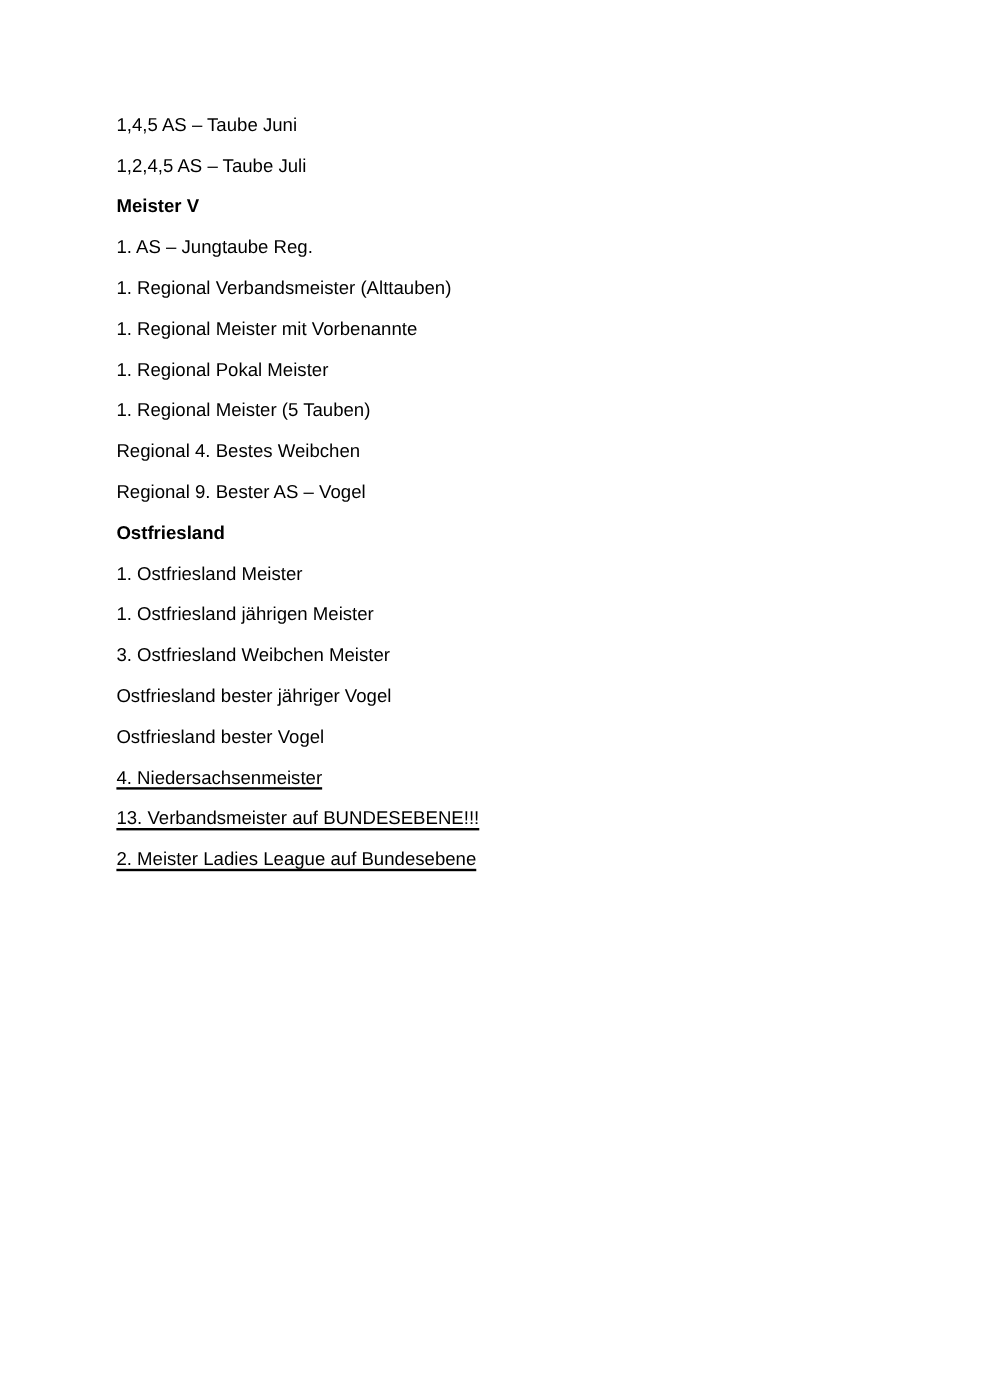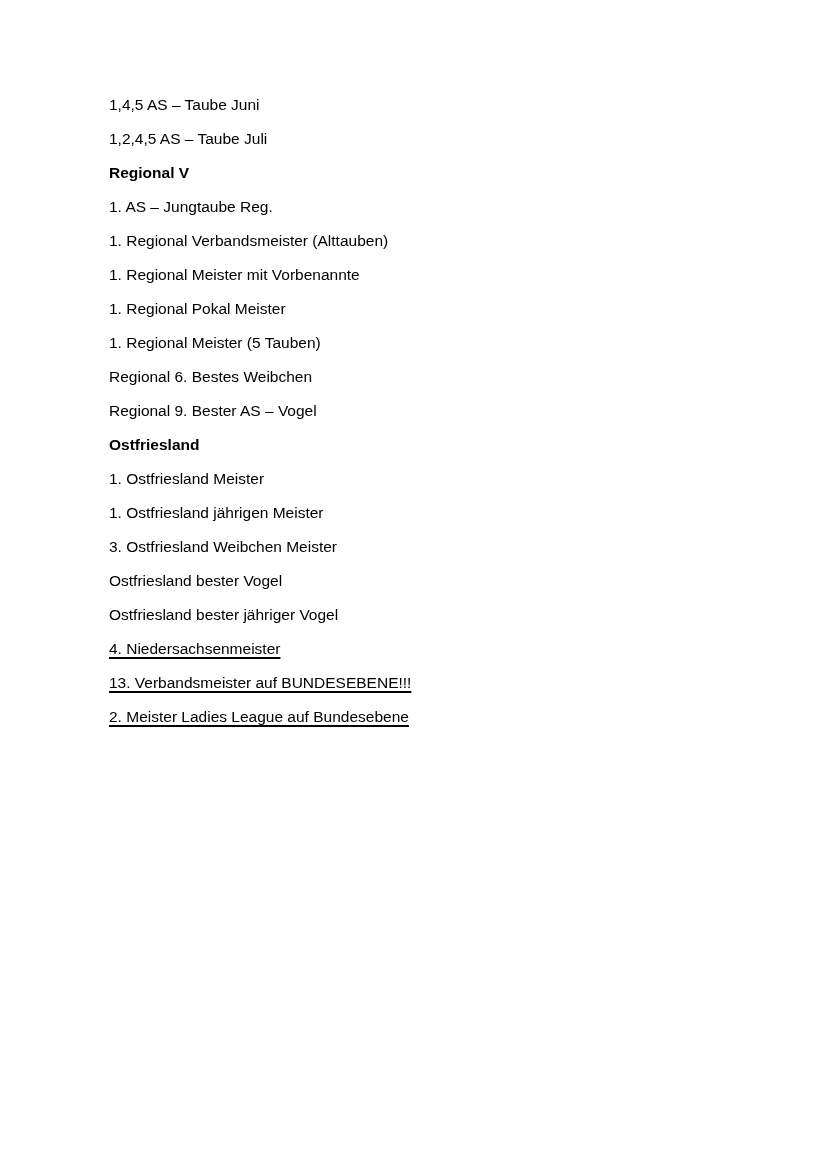--- a/index.html
+++ b/index.html
@@ -16,50 +16,50 @@
     box-sizing: border-box;
     width: 820px;
     height: 1159px;
     background: #ffffff;
     padding: 95px 60px 0 97px;
   }
   .line {
     font-family: "Liberation Sans", "DejaVu Sans", sans-serif;
     font-size: 15.5px;
     line-height: 20px;
-    margin: 0 0 14px 12px;
+    margin: 0 0 14px 0;
     color: #000000;
     white-space: nowrap;
   }
   .bold {
     font-weight: 700;
   }
   .bold-underline {
     font-weight: 400;
     text-decoration: underline;
     text-decoration-thickness: 2px;
     text-underline-offset: 3px;
   }
 </style>
 </head>
 <body>
 
 <div class="page">
   <p class="line">1,4,5 AS – Taube Juni</p>
   <p class="line">1,2,4,5 AS – Taube Juli</p>
-  <p class="line bold">Regional V</p>
+  <p class="line bold">Meister V</p>
   <p class="line">1. AS – Jungtaube Reg.</p>
   <p class="line">1. Regional Verbandsmeister (Alttauben)</p>
   <p class="line">1. Regional Meister mit Vorbenannte</p>
   <p class="line">1. Regional Pokal Meister</p>
   <p class="line">1. Regional Meister (5 Tauben)</p>
-  <p class="line">Regional 6. Bestes Weibchen</p>
+  <p class="line">Regional 4. Bestes Weibchen</p>
   <p class="line">Regional 9. Bester AS – Vogel</p>
   <p class="line bold">Ostfriesland</p>
   <p class="line">1. Ostfriesland Meister</p>
   <p class="line">1. Ostfriesland jährigen Meister</p>
   <p class="line">3. Ostfriesland Weibchen Meister</p>
+  <p class="line">Ostfriesland bester jähriger Vogel</p>
   <p class="line">Ostfriesland bester Vogel</p>
-  <p class="line">Ostfriesland bester jähriger Vogel</p>
   <p class="line bold-underline">4. Niedersachsenmeister</p>
   <p class="line bold-underline">13. Verbandsmeister auf BUNDESEBENE!!!</p>
   <p class="line bold-underline">2. Meister Ladies League auf Bundesebene</p>
 </div>
 
 </body></html>

